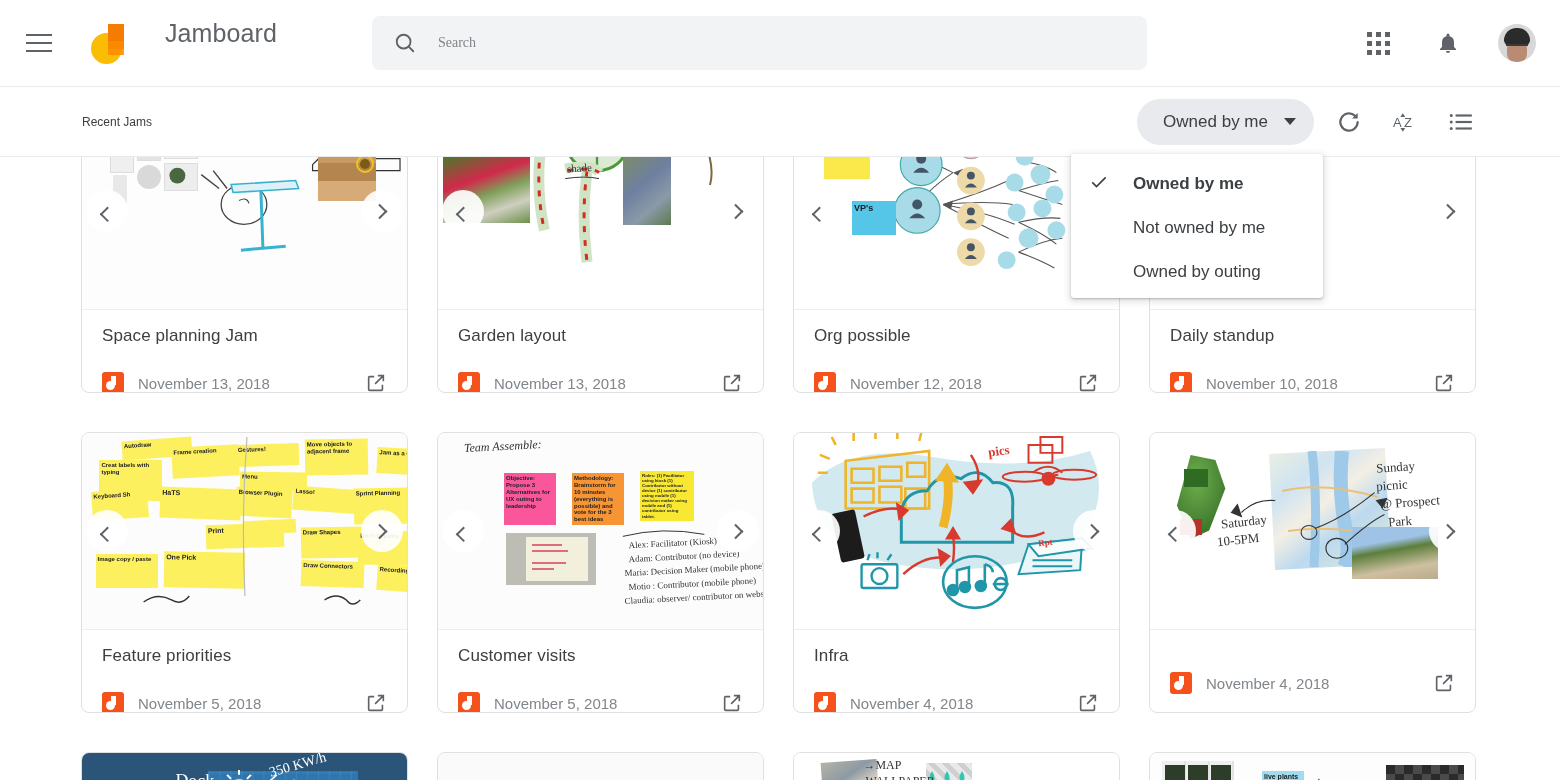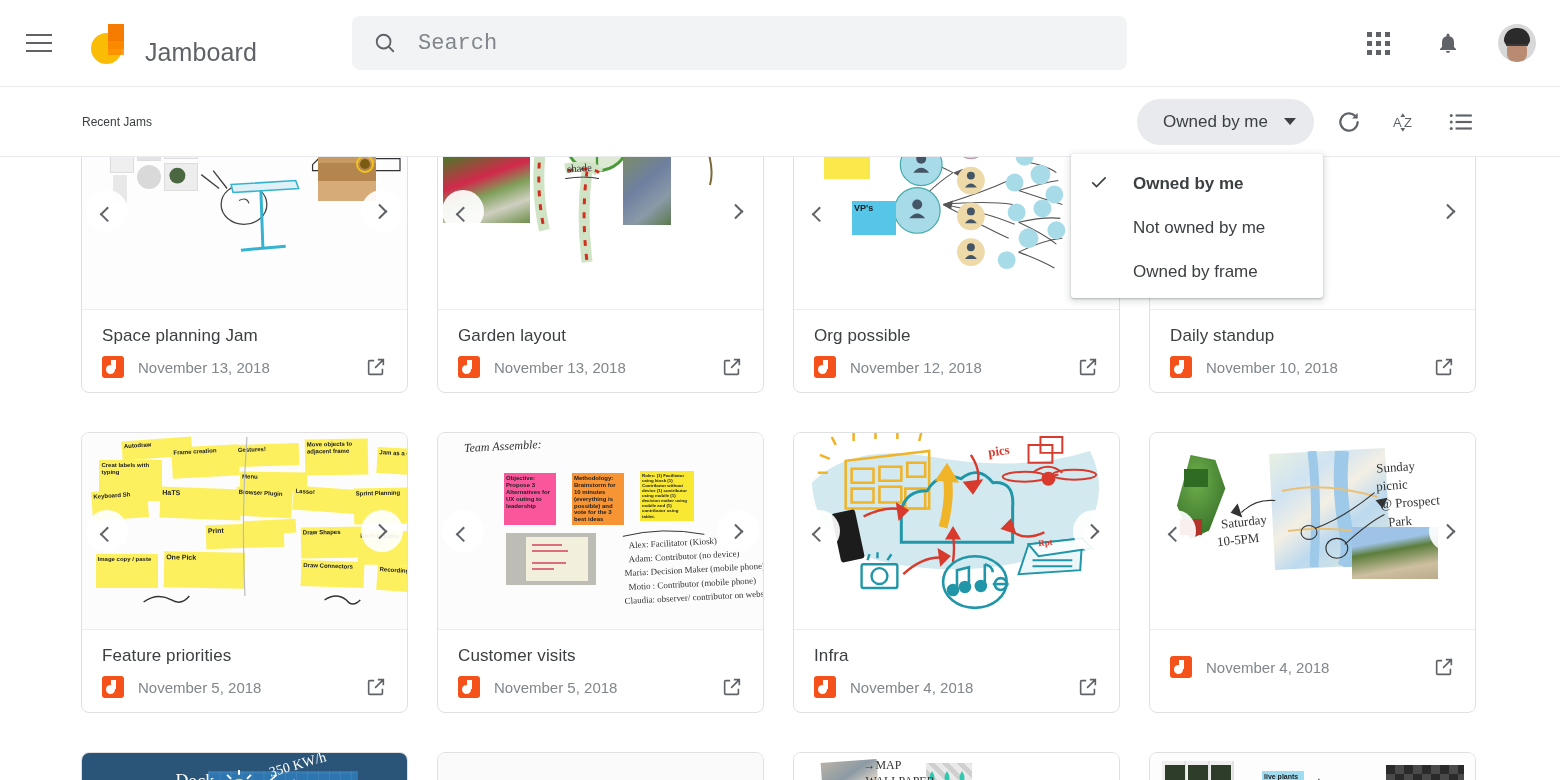--- a/index.html
+++ b/index.html
@@ -18,21 +18,21 @@
     border-bottom: 1px solid #e8eaed;
     display: flex; align-items: center;
   }
   .hamburger {
     width: 48px; height: 48px; margin-left: 15px;
     display: flex; flex-direction: column; justify-content: center;
     align-items: center; gap: 6px; cursor: pointer; border-radius: 50%;
   }
   .hamburger span { display:block; width: 26px; height: 2px; background: #5f6368; }
 
-  .brand { display: flex; align-items: flex-end; margin-left: 28px; }
+  .brand { display: flex; align-items: flex-start; margin-left: 28px; gap: 20px; }
   .jb-logo { width: 42px; height: 48px; position: relative; }
   .jb-logo .circle {
     position: absolute; left: 0; bottom: 3px;
     width: 31px; height: 31px; border-radius: 50%;
     background: #fbbc04;
   }
   .jb-logo .bar {
     position: absolute; left: 17px; top: 5px;
     width: 16px; height: 25px; background: #f57c00;
   }
@@ -47,22 +47,22 @@
 
   .searchbar {
     margin-left: 95px;
     width: 775px; height: 54px;
     background: #f1f3f4; border-radius: 8px;
     display: flex; align-items: center; cursor: text;
   }
   .search-ico { margin-left: 22px; width: 22px; height: 22px; flex: none; }
   .search-input {
     border: none; outline: none; background: transparent;
-    margin-left: 22px; font-size: 22px; color: #3c4043;
-    font-family: Liberation Mono, monospace; width: 660px;
+    margin-left: 22px; font-size: 14px; color: #3c4043;
+    font-family: Liberation Serif, serif; width: 660px;
   }
   .search-input::placeholder { color: #80868b; }
 
   .topbar-right {
     margin-left: auto; margin-right: 24px;
     display: flex; align-items: center; gap: 30px;
   }
   .icon-btn {
     width: 40px; height: 40px; border-radius: 50%;
     display: flex; align-items: center; justify-content: center;
@@ -162,21 +162,21 @@
   .chev { width: 11px; height: 11px; border-top: 2.5px solid #5f6368; border-right: 2.5px solid #5f6368; }
   .chev.l { transform: rotate(-135deg) translate(-2px,-2px); }
   .chev.r { transform: rotate(45deg) translate(-2px,2px); }
 
   .card-body { padding: 16px 20px 14px 20px; height: 82px; }
   .card-title {
     font-size: 17px; color: #3c4043; font-weight: normal;
     letter-spacing: .1px; white-space: nowrap; overflow: hidden;
     text-overflow: ellipsis;
   }
-  .card-meta { display: flex; align-items: center; margin-top: 10px; justify-content: flex-end; }
+  .card-meta { display: flex; align-items: center; margin-top: 26px; justify-content: flex-end; }
   .jam-ico {
     width: 22px; height: 22px; background: #f4521a; border-radius: 3px;
     position: relative; flex: none;
   }
   .jam-ico .jc {
     position:absolute; left:4px; bottom:4px; width:9px; height:9px;
     border-radius:50%; background:#fff;
   }
   .jam-ico .jb {
     position:absolute; left:9px; top:4px; width:5px; height:9px; background:#fff;
@@ -903,15 +903,15 @@
           <path fill="none" stroke="#3c4043" stroke-width="2" d="M4 12.5l5 5L20 6.5"></path>
         </svg></span>
       <span>Owned by me</span>
     </div>
     <div class="menu-item">
       <span class="check"></span>
       <span>Not owned by me</span>
     </div>
     <div class="menu-item">
       <span class="check"></span>
-      <span>Owned by frame</span>
+      <span>Owned by outing</span>
     </div>
   </div>
 
 </body></html>

